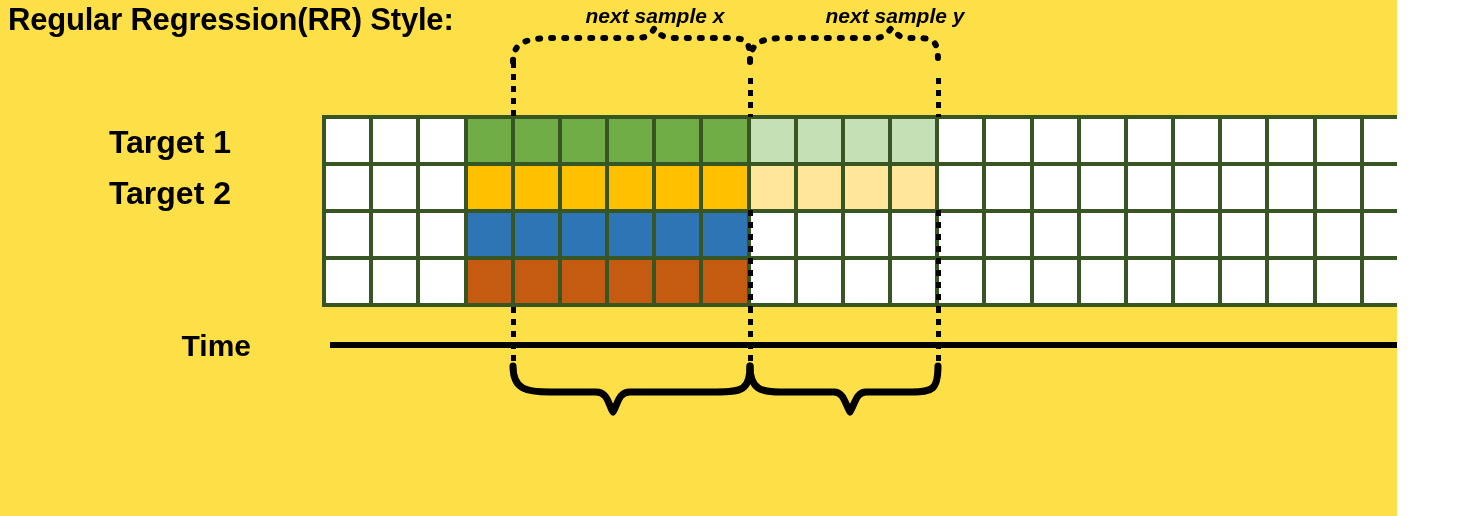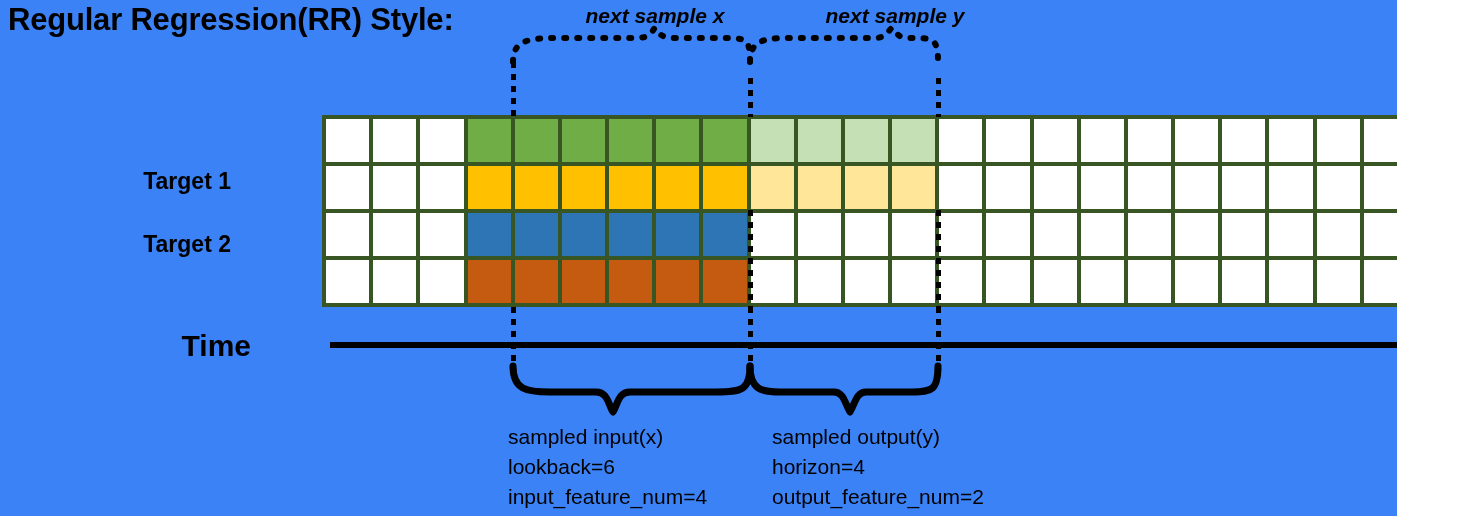--- a/index.html
+++ b/index.html
@@ -9,21 +9,21 @@
   }
   body {
     font-family: "Liberation Sans", sans-serif;
     color: #000000;
   }
   #canvas {
     position: relative;
     width: 1397px;
     height: 516px;
     overflow: hidden;
-    background: #3b82f6;
+    background: #fde047;
   }
 
   
   #page-title {
     position: absolute;
     left: 8px;
     top: 2px;
     font-size: 31px;
     font-weight: 700;
     letter-spacing: -0.2px;
@@ -39,29 +39,28 @@
     white-space: nowrap;
     text-align: center;
   }
   #label-next-sample-x { left: 525px; top: 4px; width: 260px; }
   #label-next-sample-y { left: 760px; top: 4px; width: 270px; }
 
   
   .row-label {
     position: absolute;
     right: 1166px;      
-    font-size: 23px;
+    font-size: 32px;
     font-weight: 700;
     white-space: nowrap;
     text-align: right;
     line-height: 1;
-    margin-top: 44px;
   }
   #row-label-0 { top: 126px; }
-  #row-label-1 { top: 189px; }
+  #row-label-1 { top: 177px; }
   #row-label-2 { top: 224px; }
   #row-label-3 { top: 272px; }
 
   #time-label {
     position: absolute;
     right: 1146px;
     top: 329px;
     font-size: 30px;
     font-weight: 700;
     white-space: nowrap;
@@ -292,20 +291,14 @@
 
     <path d="M 750,366
              C 750,390 762,392 780,392
              L 834,392
              C 844,392 845,404 850,412
              C 855,404 856,392 866,392
              L 912,392
              C 932,392 938,390 938,366" fill="none" stroke="#000000" stroke-width="7" stroke-linecap="round" stroke-linejoin="round"></path>
   </svg>
 
-  <div class="bottom-desc" id="desc-input">sampled input(x)
-lookback=6
-input_feature_num=4</div>
-  <div class="bottom-desc" id="desc-output">sampled output(y)
-horizon=4
-output_feature_num=2</div>
 
 </div>
 
 </body></html>

